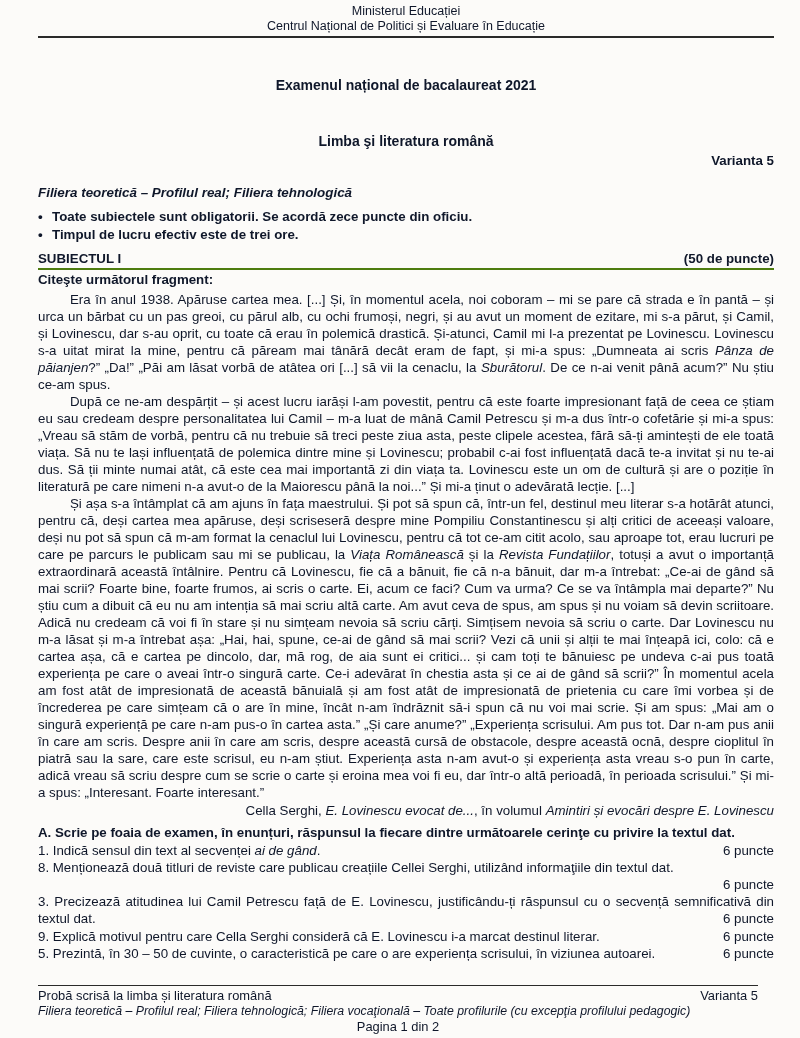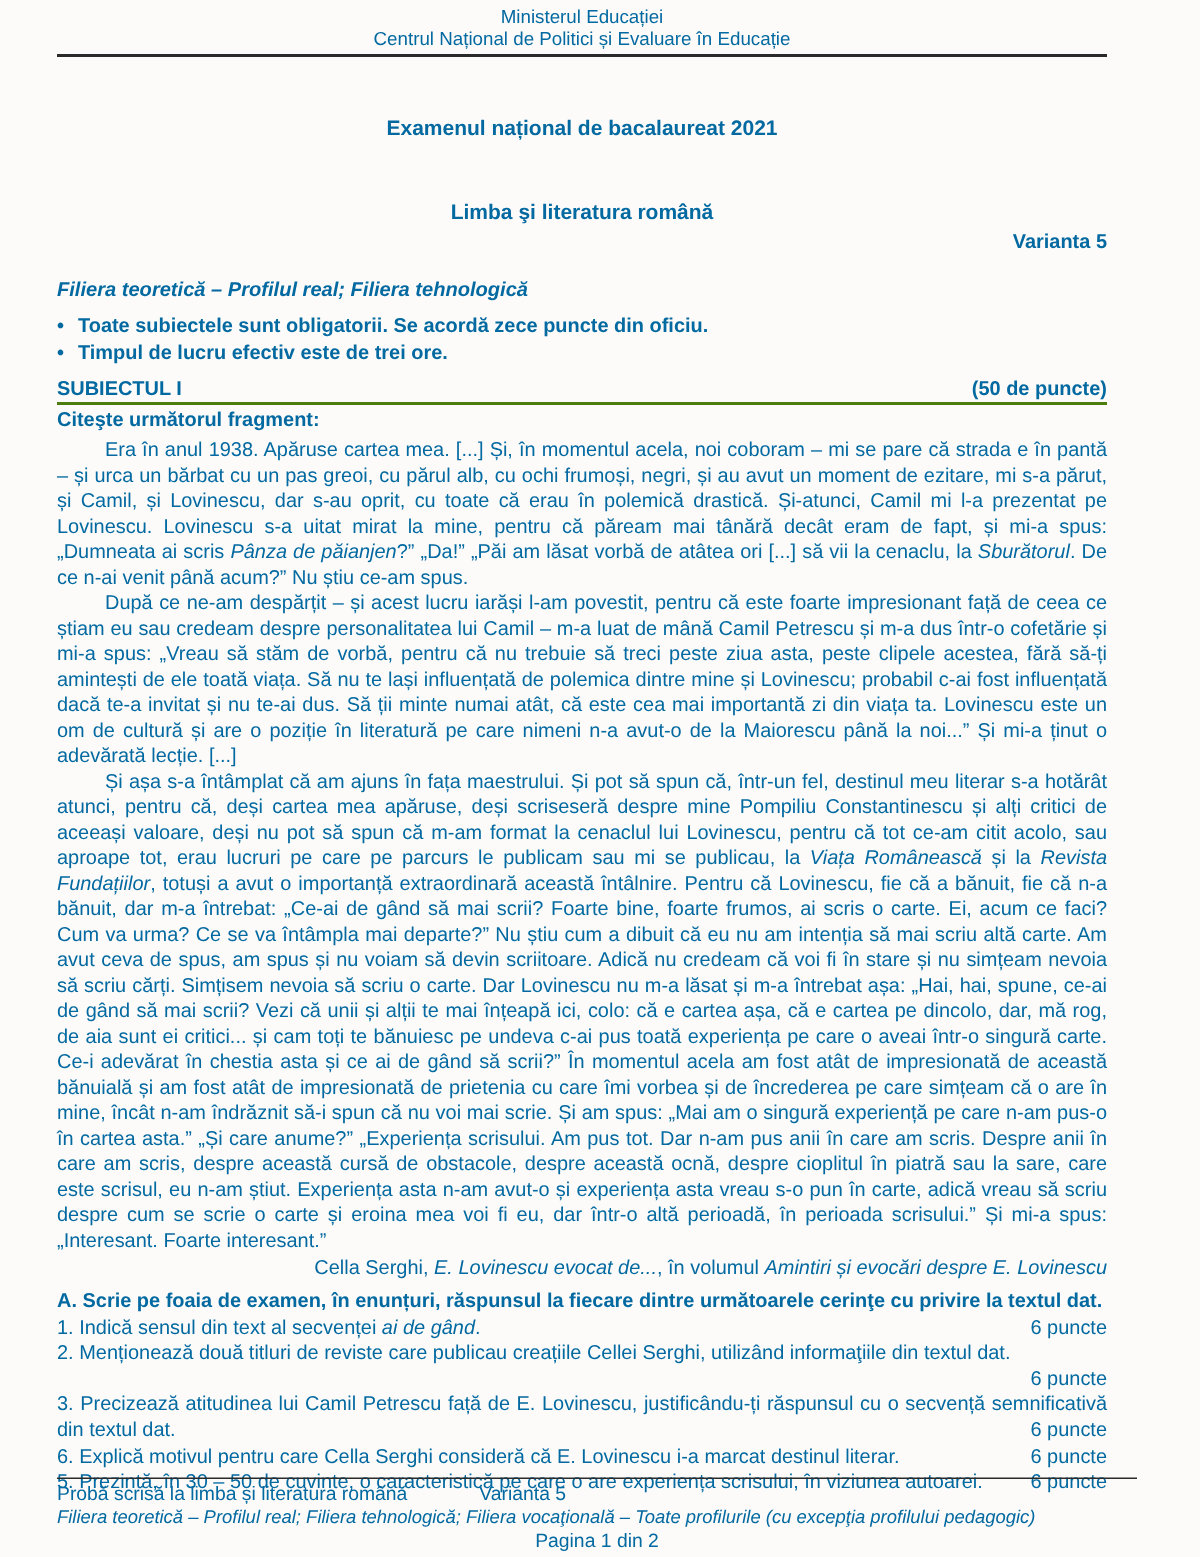--- a/index.html
+++ b/index.html
@@ -1,26 +1,26 @@
 <!DOCTYPE html>
 <html lang="ro"><head>
 <meta charset="utf-8">
 <style>
   html,body{margin:0;padding:0;background:#d8d8d8;}
   .page{
     position:relative;
     width:800px;height:1038px;
     margin:0 auto;
     background:#fcfbf9;
-    color:#0369a1;
+    color:#0f172a;
     font-family:"Liberation Sans","DejaVu Sans",sans-serif;
     font-size:13.3px;
     line-height:17px;
     box-sizing:border-box;
-    padding:4px 62px 0 38px;
+    padding:4px 26px 0 38px;
     overflow:hidden;
   }
   .center{text-align:center;}
   .right{text-align:right;}
   .small{font-size:12.5px;line-height:15px;}
   .rule{border:0;border-top:2px solid #2a2a2a;margin:2px 0 3px 0;}
   .title-line{font-weight:bold;font-size:14px;line-height:17px;margin-top:39px;}
   .variant{font-weight:bold;margin-top:2px;}
   .filiera{font-weight:bold;font-style:italic;font-size:13.4px;line-height:16px;margin-top:16px;}
   .notes{margin-top:7px;}
@@ -45,21 +45,21 @@
   .item{
     text-align:justify;
     line-height:17.2px;
   }
   .item .pts{float:right;font-weight:normal;}
   .item.pts-newline .pts{float:none;display:block;text-align:right;}
   .footer{
     position:absolute;left:38px;right:42px;bottom:4px;
   }
   .footer .rule{border-top:1.5px solid #2a2a2a;margin:0 0 2px 0;}
-  .footer-row{display:flex;font-size:12.9px;line-height:16px;gap:48px;}
+  .footer-row{display:flex;justify-content:space-between;font-size:12.9px;line-height:16px;}
   .footer-filiera{font-style:italic;font-size:12.3px;line-height:15.5px;}
   .footer-page{text-align:center;font-size:12.9px;line-height:15px;}
 </style>
 </head>
 <body>
 
 <div class="page">
 
   <div class="center small">Ministerul Educației</div>
   <div class="center small">Centrul Național de Politici și Evaluare în Educație</div>
@@ -97,29 +97,29 @@
 
   <div class="attribution"><span>Cella Serghi, </span><i>E. Lovinescu evocat de...</i><span>, în volumul </span><i>Amintiri și evocări despre E. Lovinescu</i></div>
 
   <div class="sectionA-heading">A. Scrie pe foaia de examen, în enunțuri, răspunsul la fiecare dintre următoarele cerinţe cu privire la textul dat.</div>
 
   <div>
     <div class="item">
       <span class="pts">6 puncte</span><span><span>1. Indică sensul din text al secvenței </span><i>ai de gând</i><span>.</span></span>
     </div>
     <div class="item pts-newline">
-      <span><span>2. Menționează două titluri de reviste care publicau creațiile Cellei Serghi, utilizând informaţiile din textul dat.</span></span>
+      <span><span>8. Menționează două titluri de reviste care publicau creațiile Cellei Serghi, utilizând informaţiile din textul dat.</span></span>
       <span class="pts">6 puncte</span>
     </div>
     <div class="item">
       <span><span>3. Precizează atitudinea lui Camil Petrescu față de E. Lovinescu, justificându-ți răspunsul cu o secvență semnificativă din textul dat.</span></span>
       <span class="pts">6 puncte</span>
     </div>
     <div class="item">
-      <span class="pts">6 puncte</span><span><span>6. Explică motivul pentru care Cella Serghi consideră că E. Lovinescu i-a marcat destinul literar.</span></span>
+      <span class="pts">6 puncte</span><span><span>9. Explică motivul pentru care Cella Serghi consideră că E. Lovinescu i-a marcat destinul literar.</span></span>
     </div>
     <div class="item">
       <span class="pts">6 puncte</span><span><span>5. Prezintă, în 30 – 50 de cuvinte, o caracteristică pe care o are experiența scrisului, în viziunea autoarei.</span></span>
     </div>
   </div>
 
   <div class="footer">
     <hr class="rule">
     <div class="footer-row">
       <span>Probă scrisă la limba și literatura română</span>

